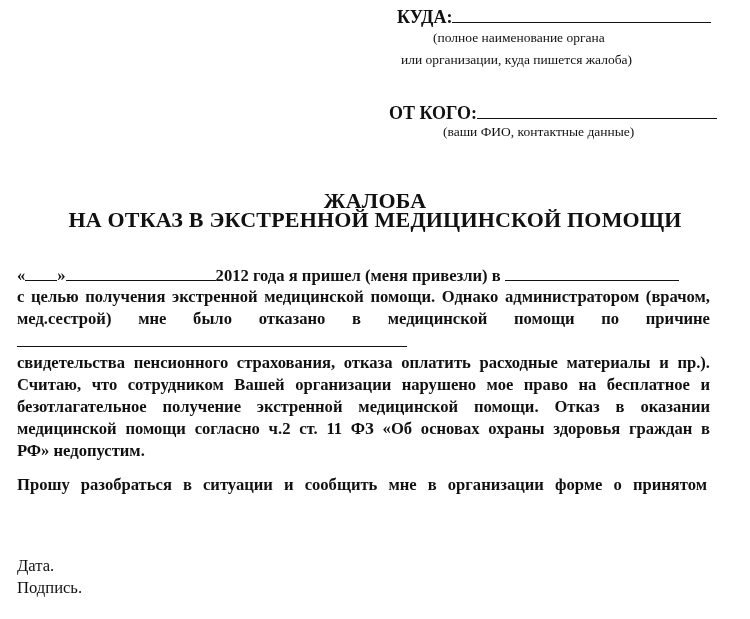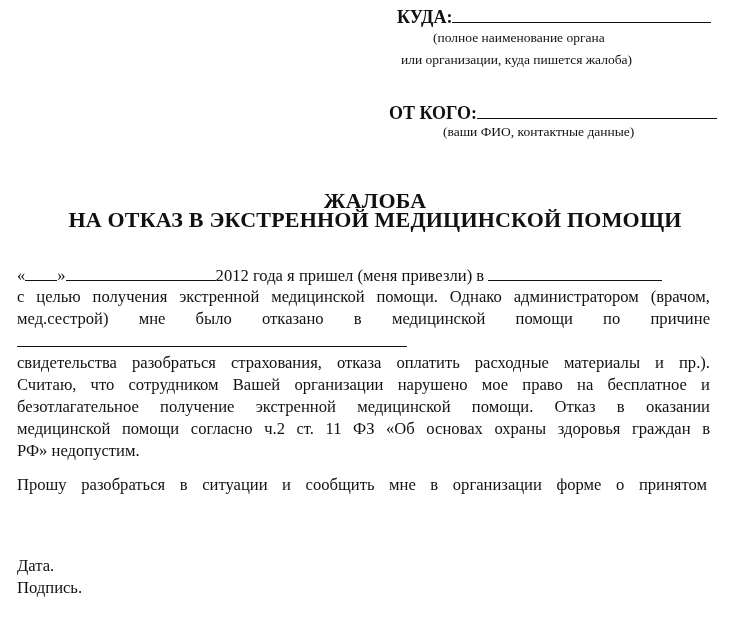--- a/index.html
+++ b/index.html
@@ -43,20 +43,21 @@
       position: absolute;
       left: 17px;
       width: 693px;
       font-size: 16.6px;
       line-height: 22px;
     }
     .line {
       display: block;
       height: 22px;
       white-space: nowrap;
+      font-weight: bold;
     }
     .justify {
       text-align: justify;
       text-align-last: justify;
       white-space: normal;
     }
     .blank {
       display: inline-block;
       border-bottom: 1px solid #111;
       height: 16px;
@@ -99,21 +100,21 @@
 
 <div class="para" style="top:264px;">
   <span class="line">
     <span>«</span><span class="blank blank-bold" style="width:32px;"></span><span>»</span><span class="blank blank-bold" style="width:150px;"></span><span>2012 года  я  пришел (меня привезли) в </span><span class="blank" style="width:174px;"></span>
   </span>
   <span class="line justify">с целью получения экстренной медицинской помощи. Однако администратором (врачом,</span>
   <span class="line justify">мед.сестрой)  мне  было  отказано  в  медицинской  помощи  по  причине</span>
   <span class="line">
     <span class="blank" style="width:390px;"></span>
   </span>
-  <span class="line justify">свидетельства разобраться страхования, отказа оплатить расходные материалы и пр.).</span>
+  <span class="line justify">свидетельства пенсионного страхования, отказа оплатить расходные материалы и пр.).</span>
   <span class="line justify">Считаю, что сотрудником Вашей организации нарушено мое право на бесплатное и</span>
   <span class="line justify">безотлагательное   получение экстренной медицинской помощи. Отказ в оказании</span>
   <span class="line justify">медицинской помощи согласно  ч.2 ст. 11 ФЗ «Об основах охраны здоровья граждан в</span>
   <span class="line">РФ» недопустим.</span>
 </div>
 
 <div class="para2" style="top:474px;">
   <span class="line justify" style="width:690px;">Прошу разобраться  в ситуации и сообщить мне в организации форме о принятом</span>
 </div>
 

